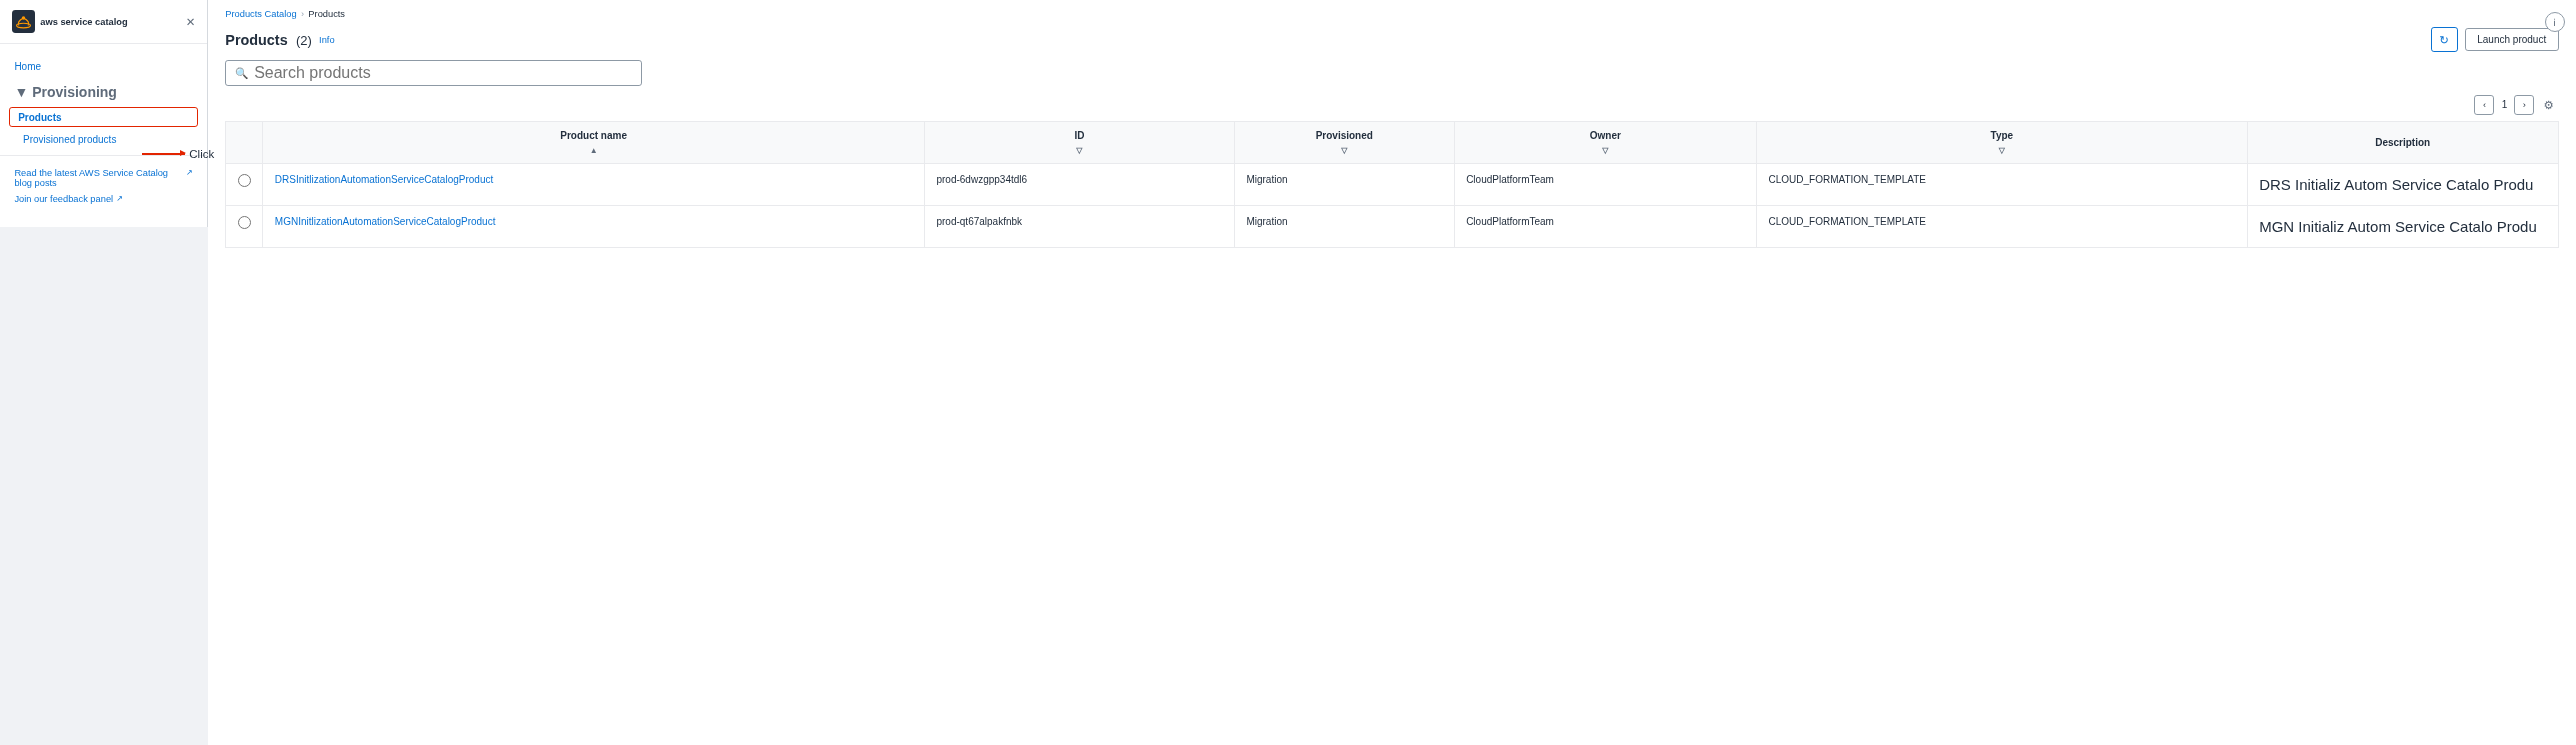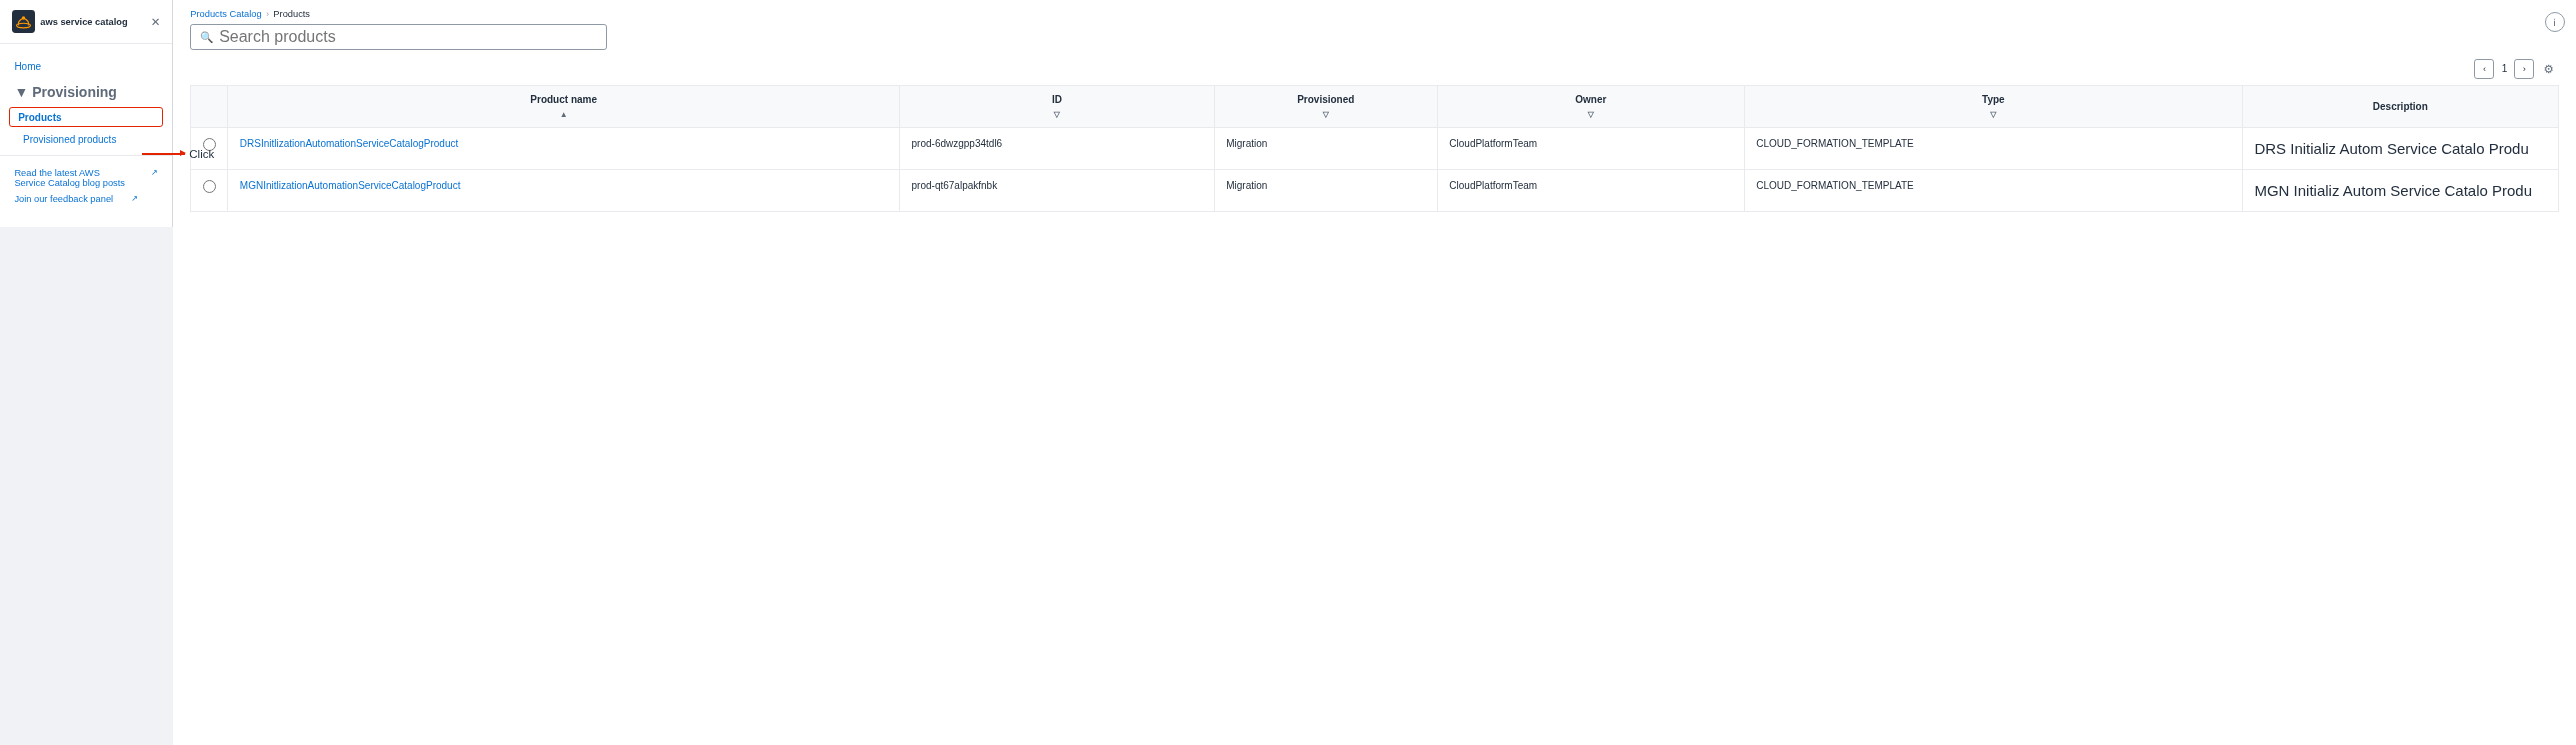--- a/index.html
+++ b/index.html
@@ -1,20 +1,20 @@
 <!DOCTYPE html>
 <html style="font-size:11.5px"><head>
   <meta charset="utf-8">
   <style>
     * { box-sizing: border-box; margin: 0; padding: 0; }
     body { font-family: -apple-system, BlinkMacSystemFont, 'Segoe UI', Arial, sans-serif; font-size: 10px; background: #f0f2f5; display: flex; height: 100vh; overflow: hidden; }
 
     
     .sidebar {
-      width: 173px;
+      width: 208px;
       background: #fff;
       border-right: 0.7px solid #d5d9de;
       display: flex;
       flex-direction: column;
       flex-shrink: 0;
       padding: 0;
     }
     .sidebar-header {
       display: flex;
       align-items: center;
@@ -82,21 +82,21 @@
       display: flex;
       flex-direction: column;
       gap: 5.8px;
     }
     .sidebar-link {
       color: #0972d3;
       font-size: 9.3px;
       cursor: pointer;
       display: flex;
       align-items: flex-start;
-      gap: 18px;
+      gap: 3px;
     }
     .ext-icon { font-size: 8px; }
     .click-arrow {
       display: flex;
       align-items: center;
       gap: 4.3px;
       position: absolute;
       left: 165px;
       top: 138px;
     }
@@ -349,20 +349,35 @@
   </div>
 </div>
 
 <div class="main">
   <div class="breadcrumb">
     <span class="breadcrumb-link">Products Catalog</span>
     <span class="breadcrumb-sep">›</span>
     <span class="breadcrumb-current">Products</span>
   </div>
 
+  <div class="page-header">
+    <div class="page-title-row">
+      <span class="page-title">
+        <span>Products</span>
+        <span style="font-weight:400; font-size:13px; color:#232f3e; margin-left:4.3px;">(2)</span>
+      </span>
+      <span class="info-badge">Info</span>
+    </div>
+    <div class="header-actions">
+      <button class="refresh-btn">
+        <span>↻</span>
+      </button>
+      <button class="launch-btn">Launch product</button>
+    </div>
+  </div>
 
   <div class="search-bar">
     <div class="search-input-wrap">
       <span class="search-icon">🔍</span>
       <input class="search-input" type="text" placeholder="Search products" style="">
     </div>
   </div>
 
   <div class="table-controls">
     <button class="pagination-btn">‹</button>

